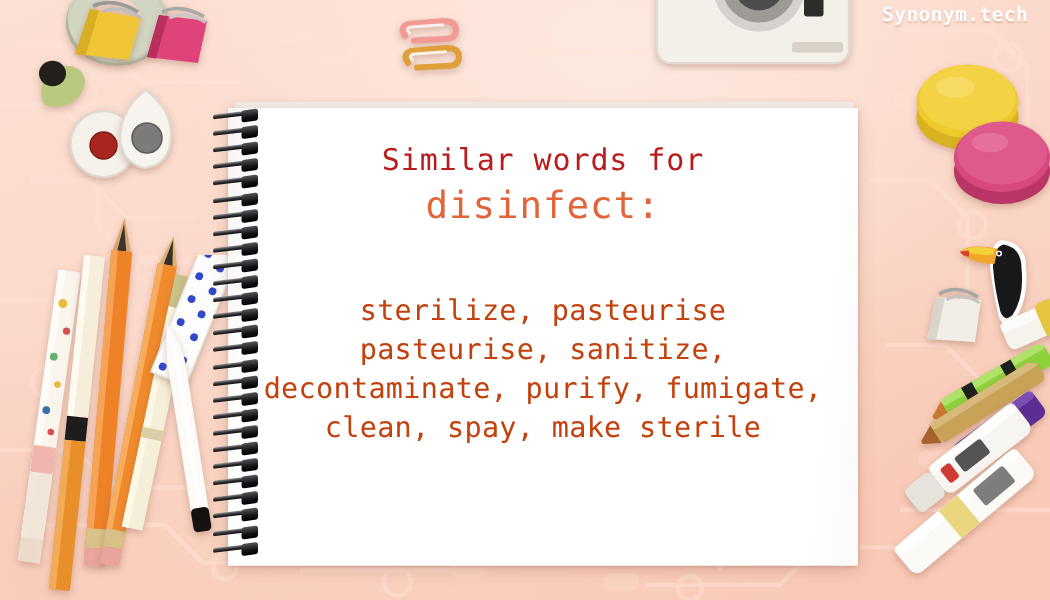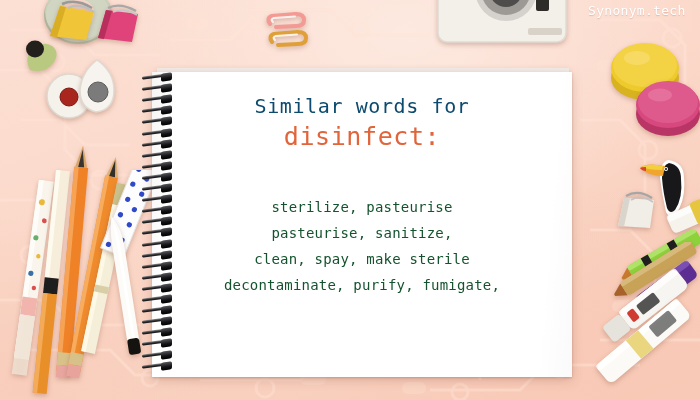--- a/index.html
+++ b/index.html
@@ -54,37 +54,38 @@
     position:absolute;left:19px;top:-1px;width:11px;height:7.5px;
     background:linear-gradient(180deg,#55555a,#131316 60%,#000);
     border-radius:2px;
     transform:skewY(-7deg);
   }
 
   
   .pad-text{position:absolute;left:0;top:0;width:420px;height:305px;}
   .title-line1{
     position:absolute;left:0;top:22px;width:420px;text-align:center;
-    font-size:20px;letter-spacing:.6px;color:#0c4a6e;
+    font-size:20px;letter-spacing:.6px;color:#b91c1c;
   }
   .title-line2{
     position:absolute;left:0;top:50px;width:420px;text-align:center;
     font-size:25px;letter-spacing:.6px;color:#e1643a;
   }
   .syn-list{
     position:absolute;left:0;top:122px;width:420px;text-align:center;
-    font-size:14px;line-height:26px;color:#14532d;letter-spacing:.2px;
+    font-size:19px;line-height:26px;color:#c2410c;letter-spacing:.2px;
   }
   .syn-list div{white-space:nowrap;}
 
   
   .watermark{
     position:absolute;left:588px;top:3px;
     font-size:13px;color:#ffffff;letter-spacing:.3px;
     text-shadow:0 1px 1px rgba(180,120,100,.35);
+    font-weight:bold;
   }
 
   
   .prop{position:absolute;}
   .shadowed{filter:drop-shadow(0 2px 2.5px rgba(140,85,65,.35));}
 </style>
 </head>
 <body>
 
 <div id="stage">
@@ -370,22 +371,22 @@
   <div class="notepad">
     <div class="notepad-inner"></div>
 
     <div class="pad-text">
       <div class="title-line1">Similar words for</div>
       <div class="title-line2">disinfect:</div>
 
       <div class="syn-list">
         <div>sterilize, pasteurise</div>
         <div>pasteurise, sanitize,</div>
+        <div>decontaminate, purify, fumigate,</div>
         <div>clean, spay, make sterile</div>
-        <div>decontaminate, purify, fumigate,</div>
       </div>
     </div>
   </div>
 
   <div class="spiral" id="spiral">
       <div class="ring" style="top: 0px;">
         <div class="bar"></div>
         <div class="cap"></div>
       </div>
       <div class="ring" style="top: 11.1px;">

